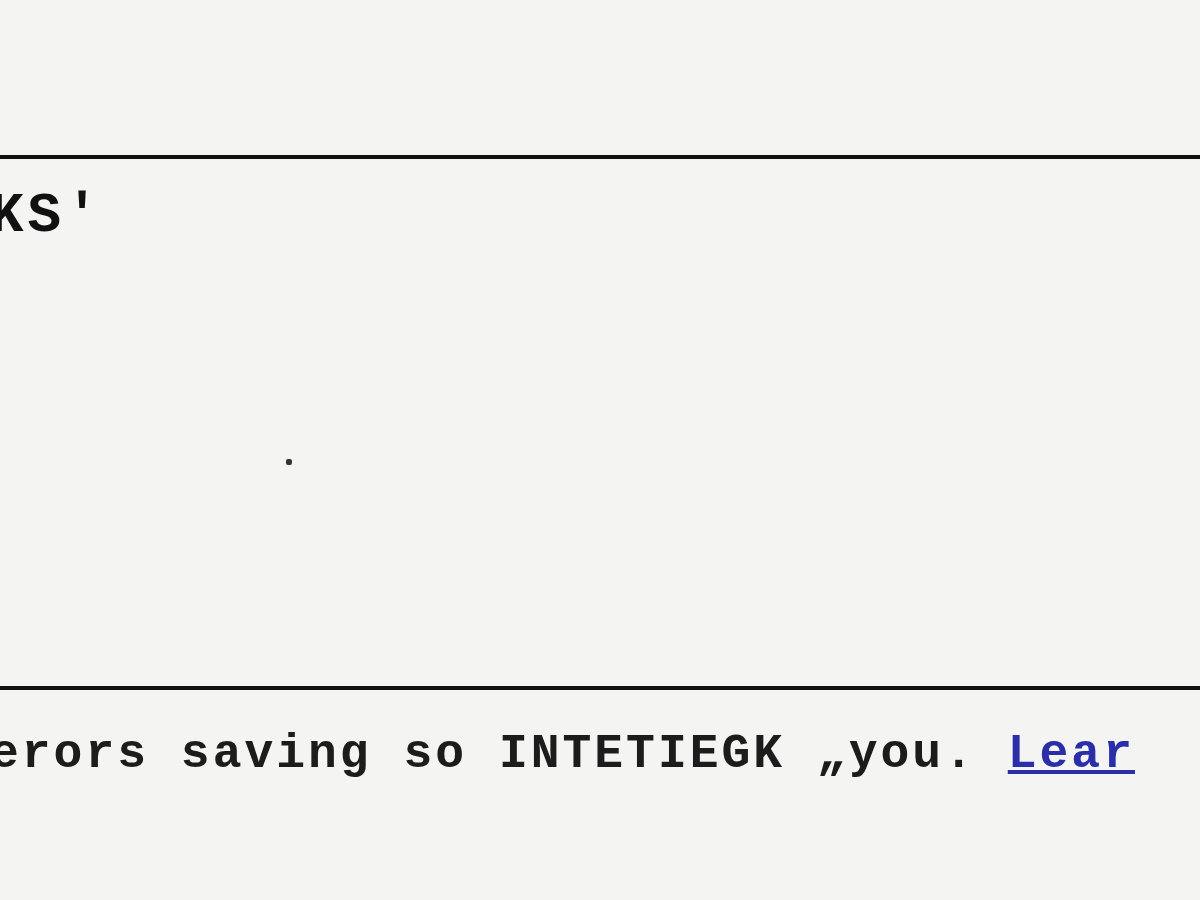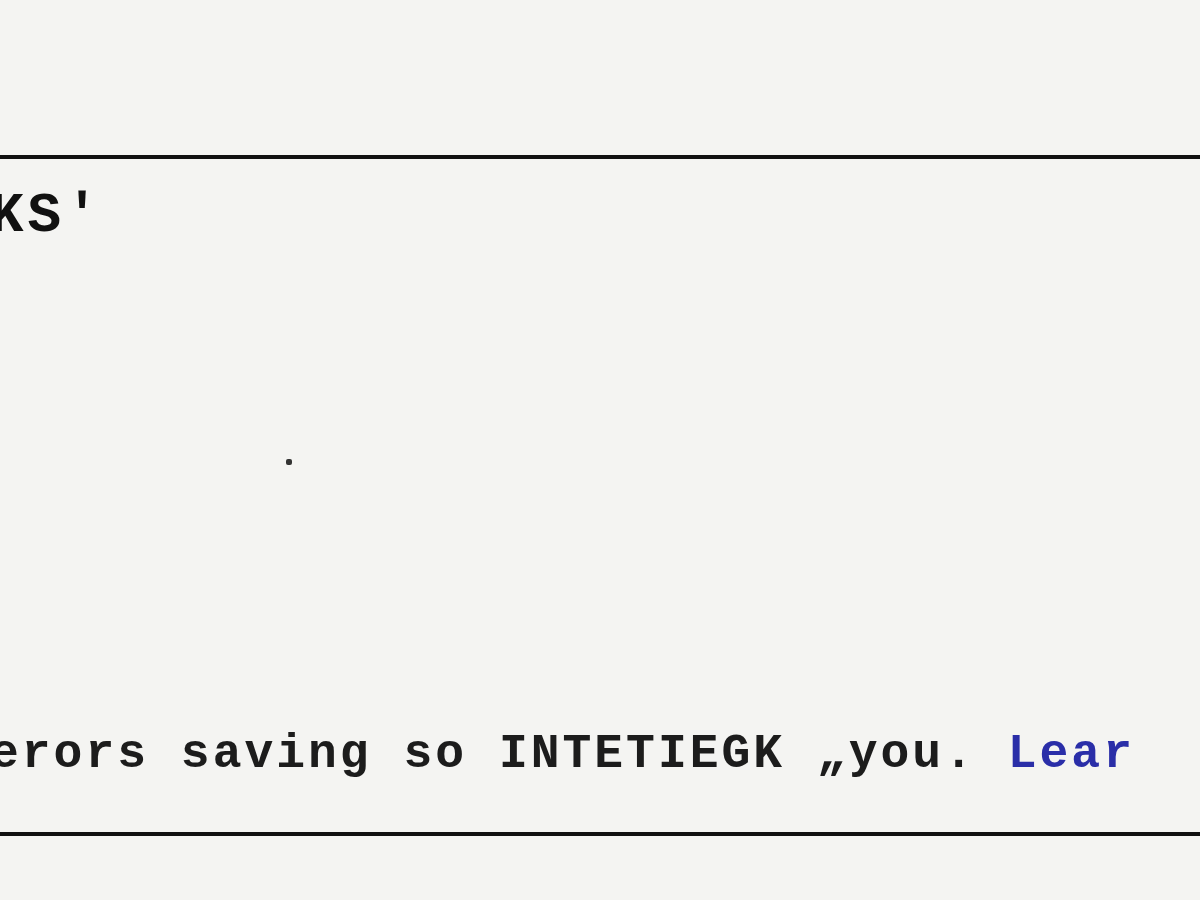--- a/index.html
+++ b/index.html
@@ -14,21 +14,21 @@
   .page {
     position: relative;
     width: 1200px;
     height: 900px;
   }
   .content-box {
     position: absolute;
     left: 0;
     top: 155px;
     width: 1200px;
-    height: 681px;
+    height: 535px;
     border-top: 4px solid #111;
     border-bottom: 4px solid #111;
     box-sizing: border-box;
     background: #f4f4f2;
   }
   .heading-fragment {
     position: absolute;
     left: -10px;
     top: 25px;
     font-family: "Courier New", monospace;
@@ -53,20 +53,21 @@
     top: 727px;
     white-space: nowrap;
     font-family: "Courier New", monospace;
     font-weight: 900;
     font-size: 48px;
     letter-spacing: 3px;
     color: #1c1c1c;
   }
   .caption-row .link-fragment {
     color: #2a2ea8;
+    text-decoration: underline;
   }
 </style>
 </head>
 <body>
 
 <div class="page">
 
   <div class="content-box">
     <div class="heading-fragment">KS'</div>
     <div class="dot"></div>

